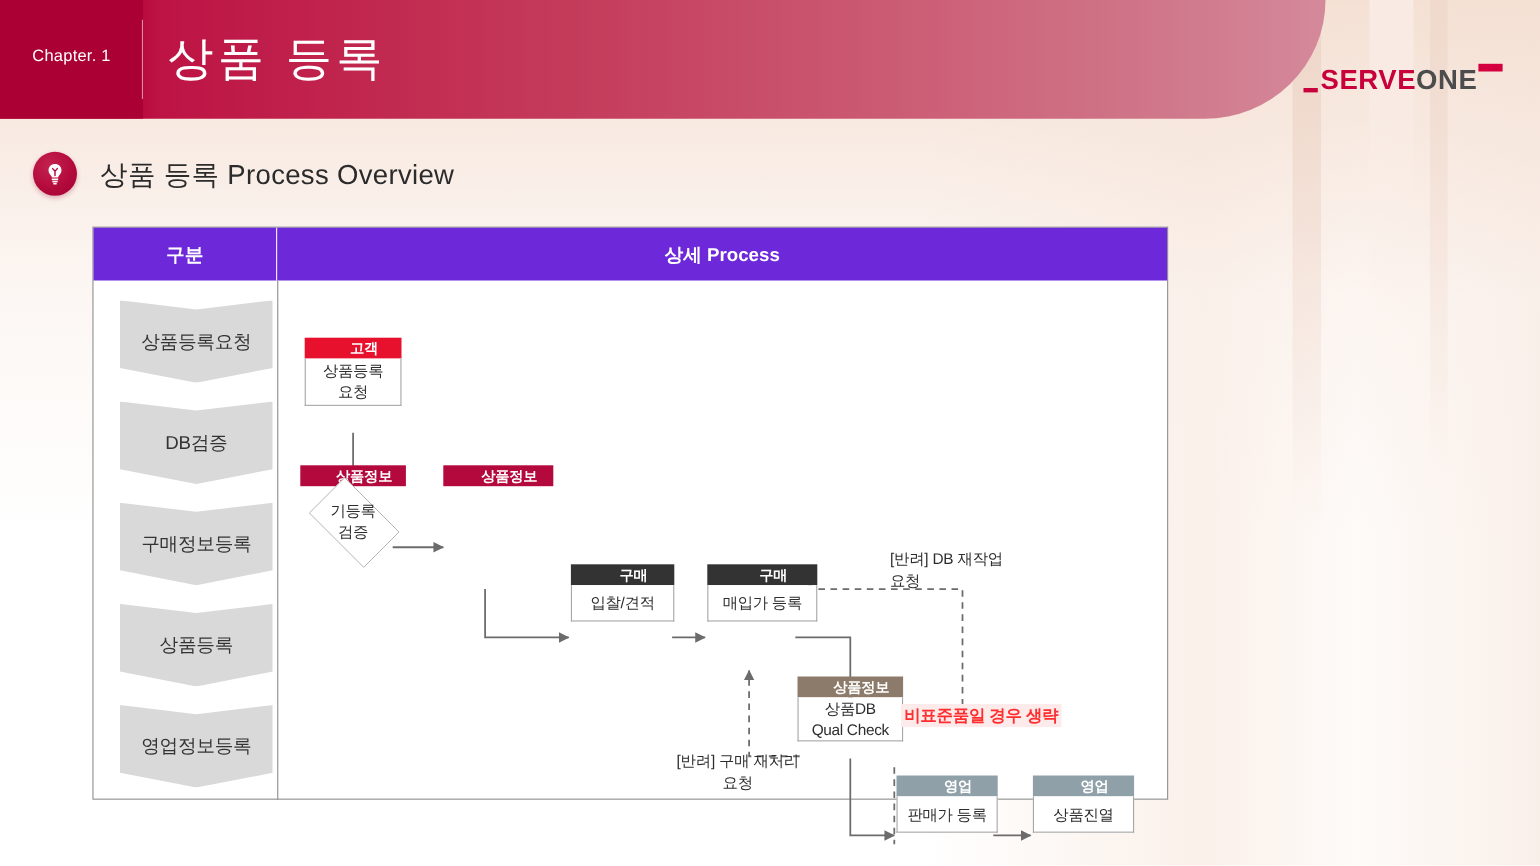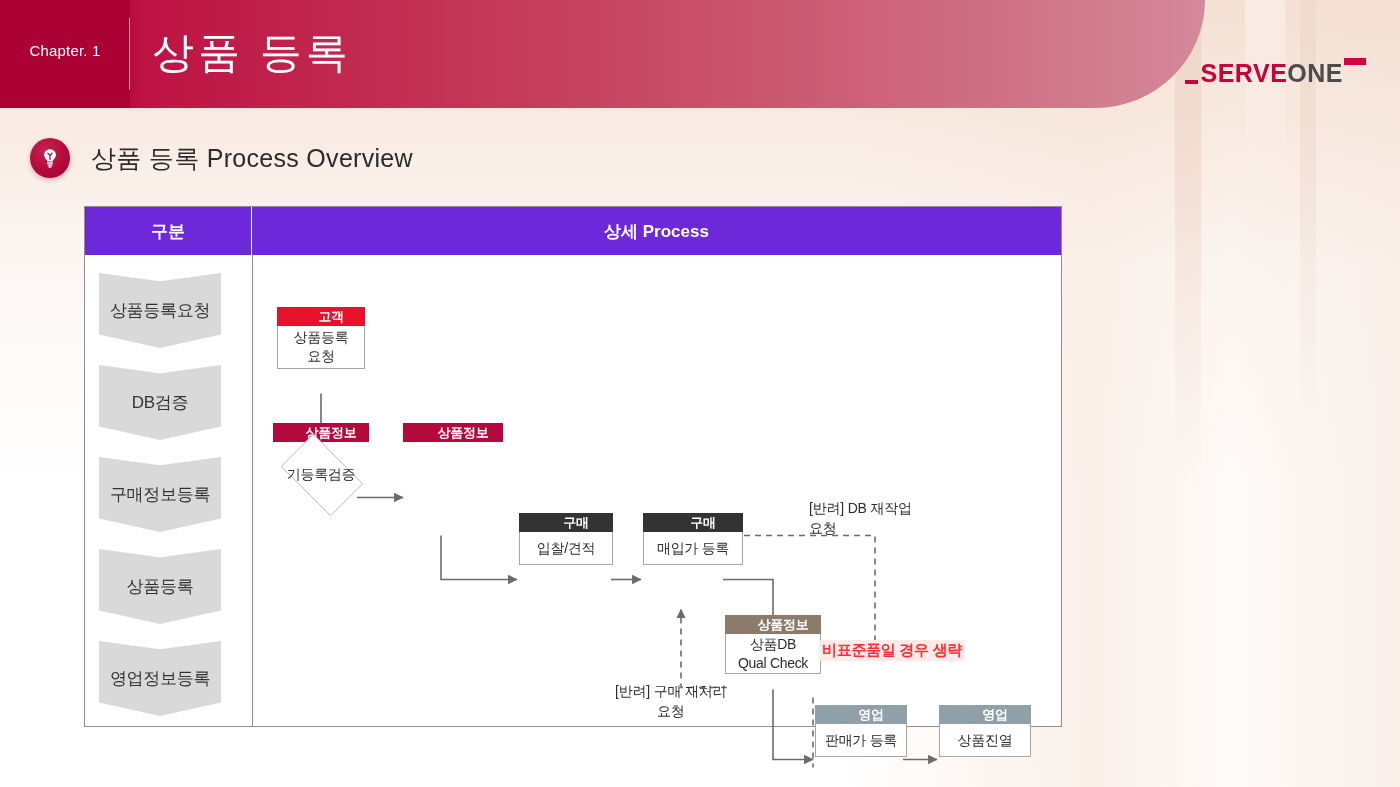--- a/index.html
+++ b/index.html
@@ -69,21 +69,21 @@
   #table-head{position:absolute;left:0;top:0;width:100%;height:48px;display:flex;}
   .head-cell{background:#6d28d9;color:#ffffff;display:flex;align-items:center;justify-content:center;
     font-size:17px;font-weight:700;box-sizing:border-box;}
   #head-col1{width:167px;border-right:1px solid #ffffff;}
   #head-col2{flex:1;}
   #table-body{position:absolute;left:0;top:48px;width:100%;height:472px;}
   #col-divider{position:absolute;left:167px;top:48px;width:1px;height:472px;background:#8d8d8d;}
 
   
   .chevron{
-    position:absolute;left:14px;width:122px;height:75px;background:#d9d9d9;
+    position:absolute;left:24px;width:139px;height:75px;background:#d9d9d9;
     clip-path:polygon(0 0,50% 11%,100% 0,100% 82%,50% 100%,0 82%);
     display:flex;align-items:center;justify-content:center;text-align:center;
   }
   .chevron span{font-size:17px;color:#333333;letter-spacing:-.3px;}
 
   
   .node{position:absolute;box-sizing:border-box;}
   .node-head{height:19px;display:flex;align-items:center;justify-content:center;
     font-size:13px;color:#ffffff;font-weight:700;letter-spacing:-.2px;box-sizing:border-box;padding-left:20px;}
   .node-body{background:#ffffff;border:1px solid #a6a6a6;border-top:none;box-sizing:border-box;
@@ -97,21 +97,21 @@
 
   
   #node-db-verify-shape{
     position:absolute;left:272px;top:393px;width:96px;height:62px;
     background:#ffffff;border:1px solid #a6a6a6;
     transform:rotate(45deg) scale(.72,.72);
     transform-origin:center center;
   }
   #node-db-verify-text{
     position:absolute;left:272px;top:393px;width:96px;height:62px;
-    display:flex;align-items:center;justify-content:center;
+    display:flex;flex-direction:column;align-items:center;justify-content:center;
     font-size:14px;color:#2d2d2d;line-height:19px;letter-spacing:-.3px;
   }
 
   
   .annot{position:absolute;font-size:14px;color:#2d2d2d;line-height:20px;letter-spacing:-.2px;}
   #annot-omit{position:absolute;left:818px;top:591px;font-size:15px;font-weight:700;
     color:#ff2d2d;background:#fdebeb;padding:1px 3px;letter-spacing:-.3px;}
 
   
   #connectors{position:absolute;left:0;top:0;width:978px;height:521px;pointer-events:none;}

